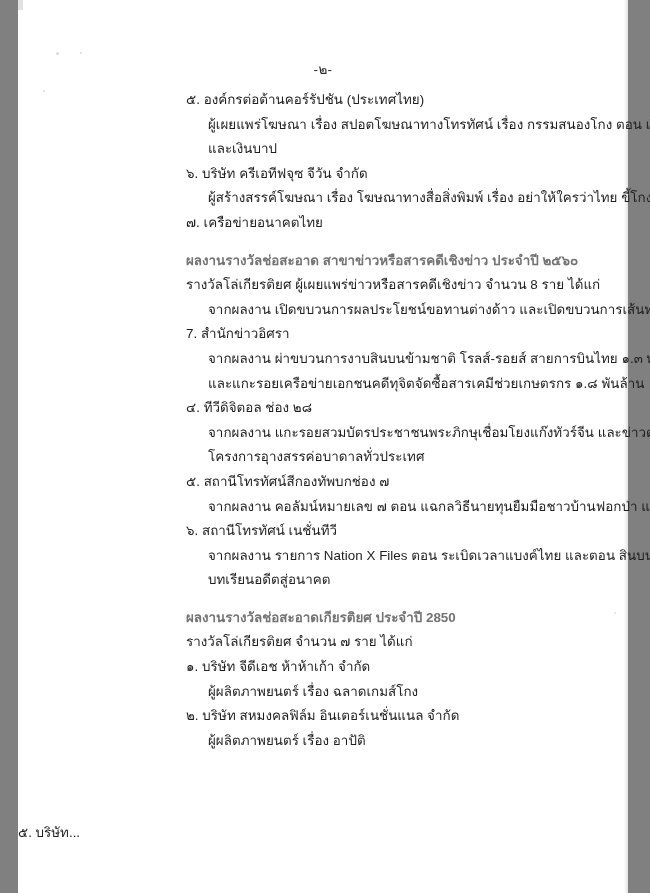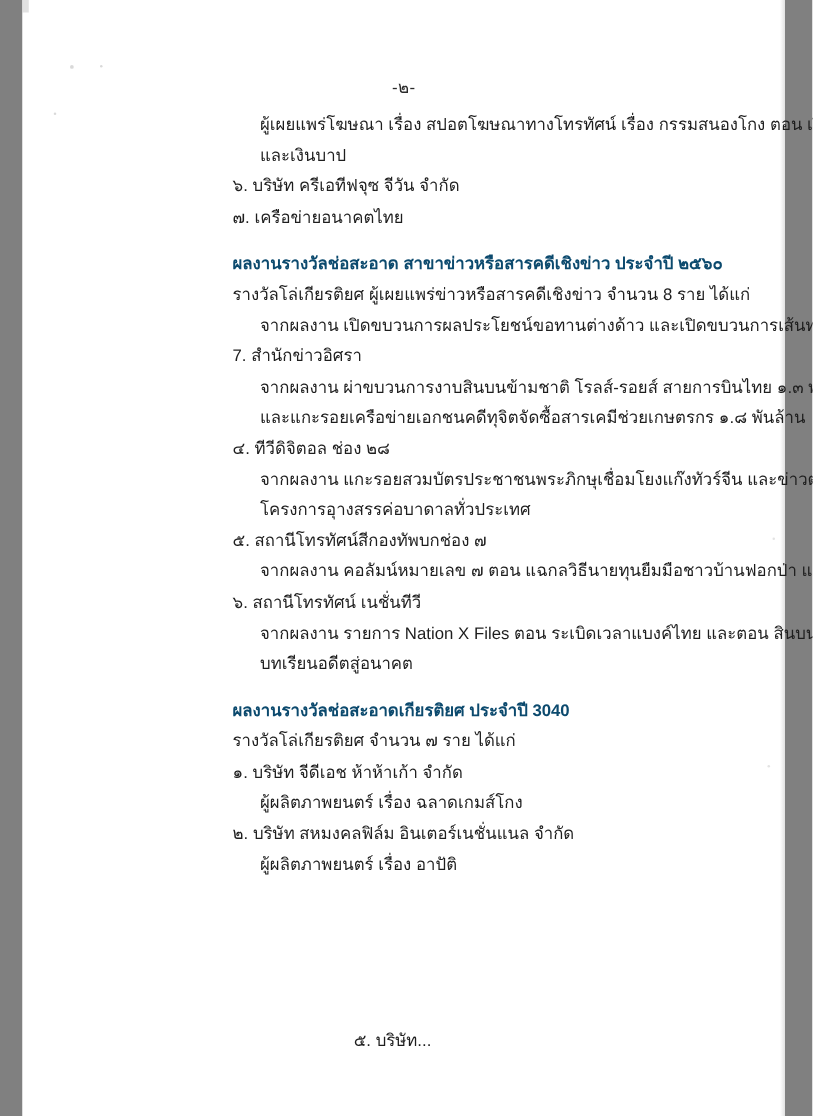--- a/index.html
+++ b/index.html
@@ -86,32 +86,32 @@
   }
 
   
   .lvl0 { padding-left: 0px; }
   
   .lvl1 { padding-left: 22px; }
 
   .heading {
     font-size: 13.4px;
     line-height: 24.6px;
-    color: #0c4a6e;
+    color: #737373;
     font-weight: bold;
     white-space: pre;
   }
   .spacer-md { height: 13px; }
 
   .footer-note {
     position: absolute;
     top: 822px;
     left: 0;
     width: 592px;
-    text-align: center;
+    text-align: left;
     font-size: 13.4px;
     color: #1e1e1e;
     white-space: pre;
   }
 
   
   .speck {
     position: absolute;
     background: #b9b9b9;
     border-radius: 50%;
@@ -137,25 +137,27 @@
     <div class="speck s3"></div>
     <div class="speck s4"></div>
     <div class="speck s5"></div>
 
     <div class="content">
 
       <div class="page-number">-๒-</div>
 
       <div class="body-text" id="body-text">
           <div class="blk">
+            <div class="line lvl0">๕. องค์กรต่อต้านคอร์รัปชัน (ประเทศไทย)</div>
             <div class="line lvl1">ผู้เผยแพร่โฆษณา เรื่อง สปอตโฆษณาทางโทรทัศน์ เรื่อง กรรมสนองโกง ตอน เงินร้อน</div>
             <div class="line lvl1">และเงินบาป</div>
           </div>
           <div class="blk">
             <div class="line lvl0">๖. บริษัท ครีเอทีฟจุซ จีวัน จำกัด</div>
+            <div class="line lvl1">ผู้สร้างสรรค์โฆษณา เรื่อง โฆษณาทางสื่อสิ่งพิมพ์ เรื่อง อย่าให้ใครว่าไทย ขี้โกง</div>
           </div>
           <div class="blk">
             <div class="line lvl0">๗. เครือข่ายอนาคตไทย</div>
           </div>
           <div class="spacer-md"></div>
           <div class="heading">ผลงานรางวัลช่อสะอาด สาขาข่าวหรือสารคดีเชิงข่าว ประจำปี ๒๕๖๐</div>
           <div class="blk">
             <div class="line lvl0">รางวัลโล่เกียรติยศ ผู้เผยแพร่ข่าวหรือสารคดีเชิงข่าว จำนวน 8 ราย ได้แก่</div>
           </div>
           <div class="blk">
@@ -174,21 +176,21 @@
           <div class="blk">
             <div class="line lvl0">๕. สถานีโทรทัศน์สีกองทัพบกช่อง ๗</div>
             <div class="line lvl1">จากผลงาน คอลัมน์หมายเลข ๗ ตอน แฉกลวิธีนายทุนยืมมือชาวบ้านฟอกป่า และคอลัมน์</div>
           </div>
           <div class="blk">
             <div class="line lvl0">๖. สถานีโทรทัศน์ เนชั่นทีวี</div>
             <div class="line lvl1">จากผลงาน รายการ Nation X Files ตอน ระเบิดเวลาแบงค์ไทย และตอน สินบนโรลส์รอยส์</div>
             <div class="line lvl1">บทเรียนอดีตสู่อนาคต</div>
           </div>
           <div class="spacer-md"></div>
-          <div class="heading">ผลงานรางวัลช่อสะอาดเกียรติยศ ประจำปี 3040</div>
+          <div class="heading">ผลงานรางวัลช่อสะอาดเกียรติยศ ประจำปี 2850</div>
           <div class="blk">
             <div class="line lvl0">รางวัลโล่เกียรติยศ จำนวน ๗ ราย ได้แก่</div>
           </div>
           <div class="blk">
             <div class="line lvl0">๑. บริษัท จีดีเอช ห้าห้าเก้า จำกัด</div>
             <div class="line lvl1">ผู้ผลิตภาพยนตร์ เรื่อง ฉลาดเกมส์โกง</div>
           </div>
           <div class="blk">
             <div class="line lvl0">๒. บริษัท สหมงคลฟิล์ม อินเตอร์เนชั่นแนล จำกัด</div>
             <div class="line lvl1">ผู้ผลิตภาพยนตร์ เรื่อง อาปัติ</div>

